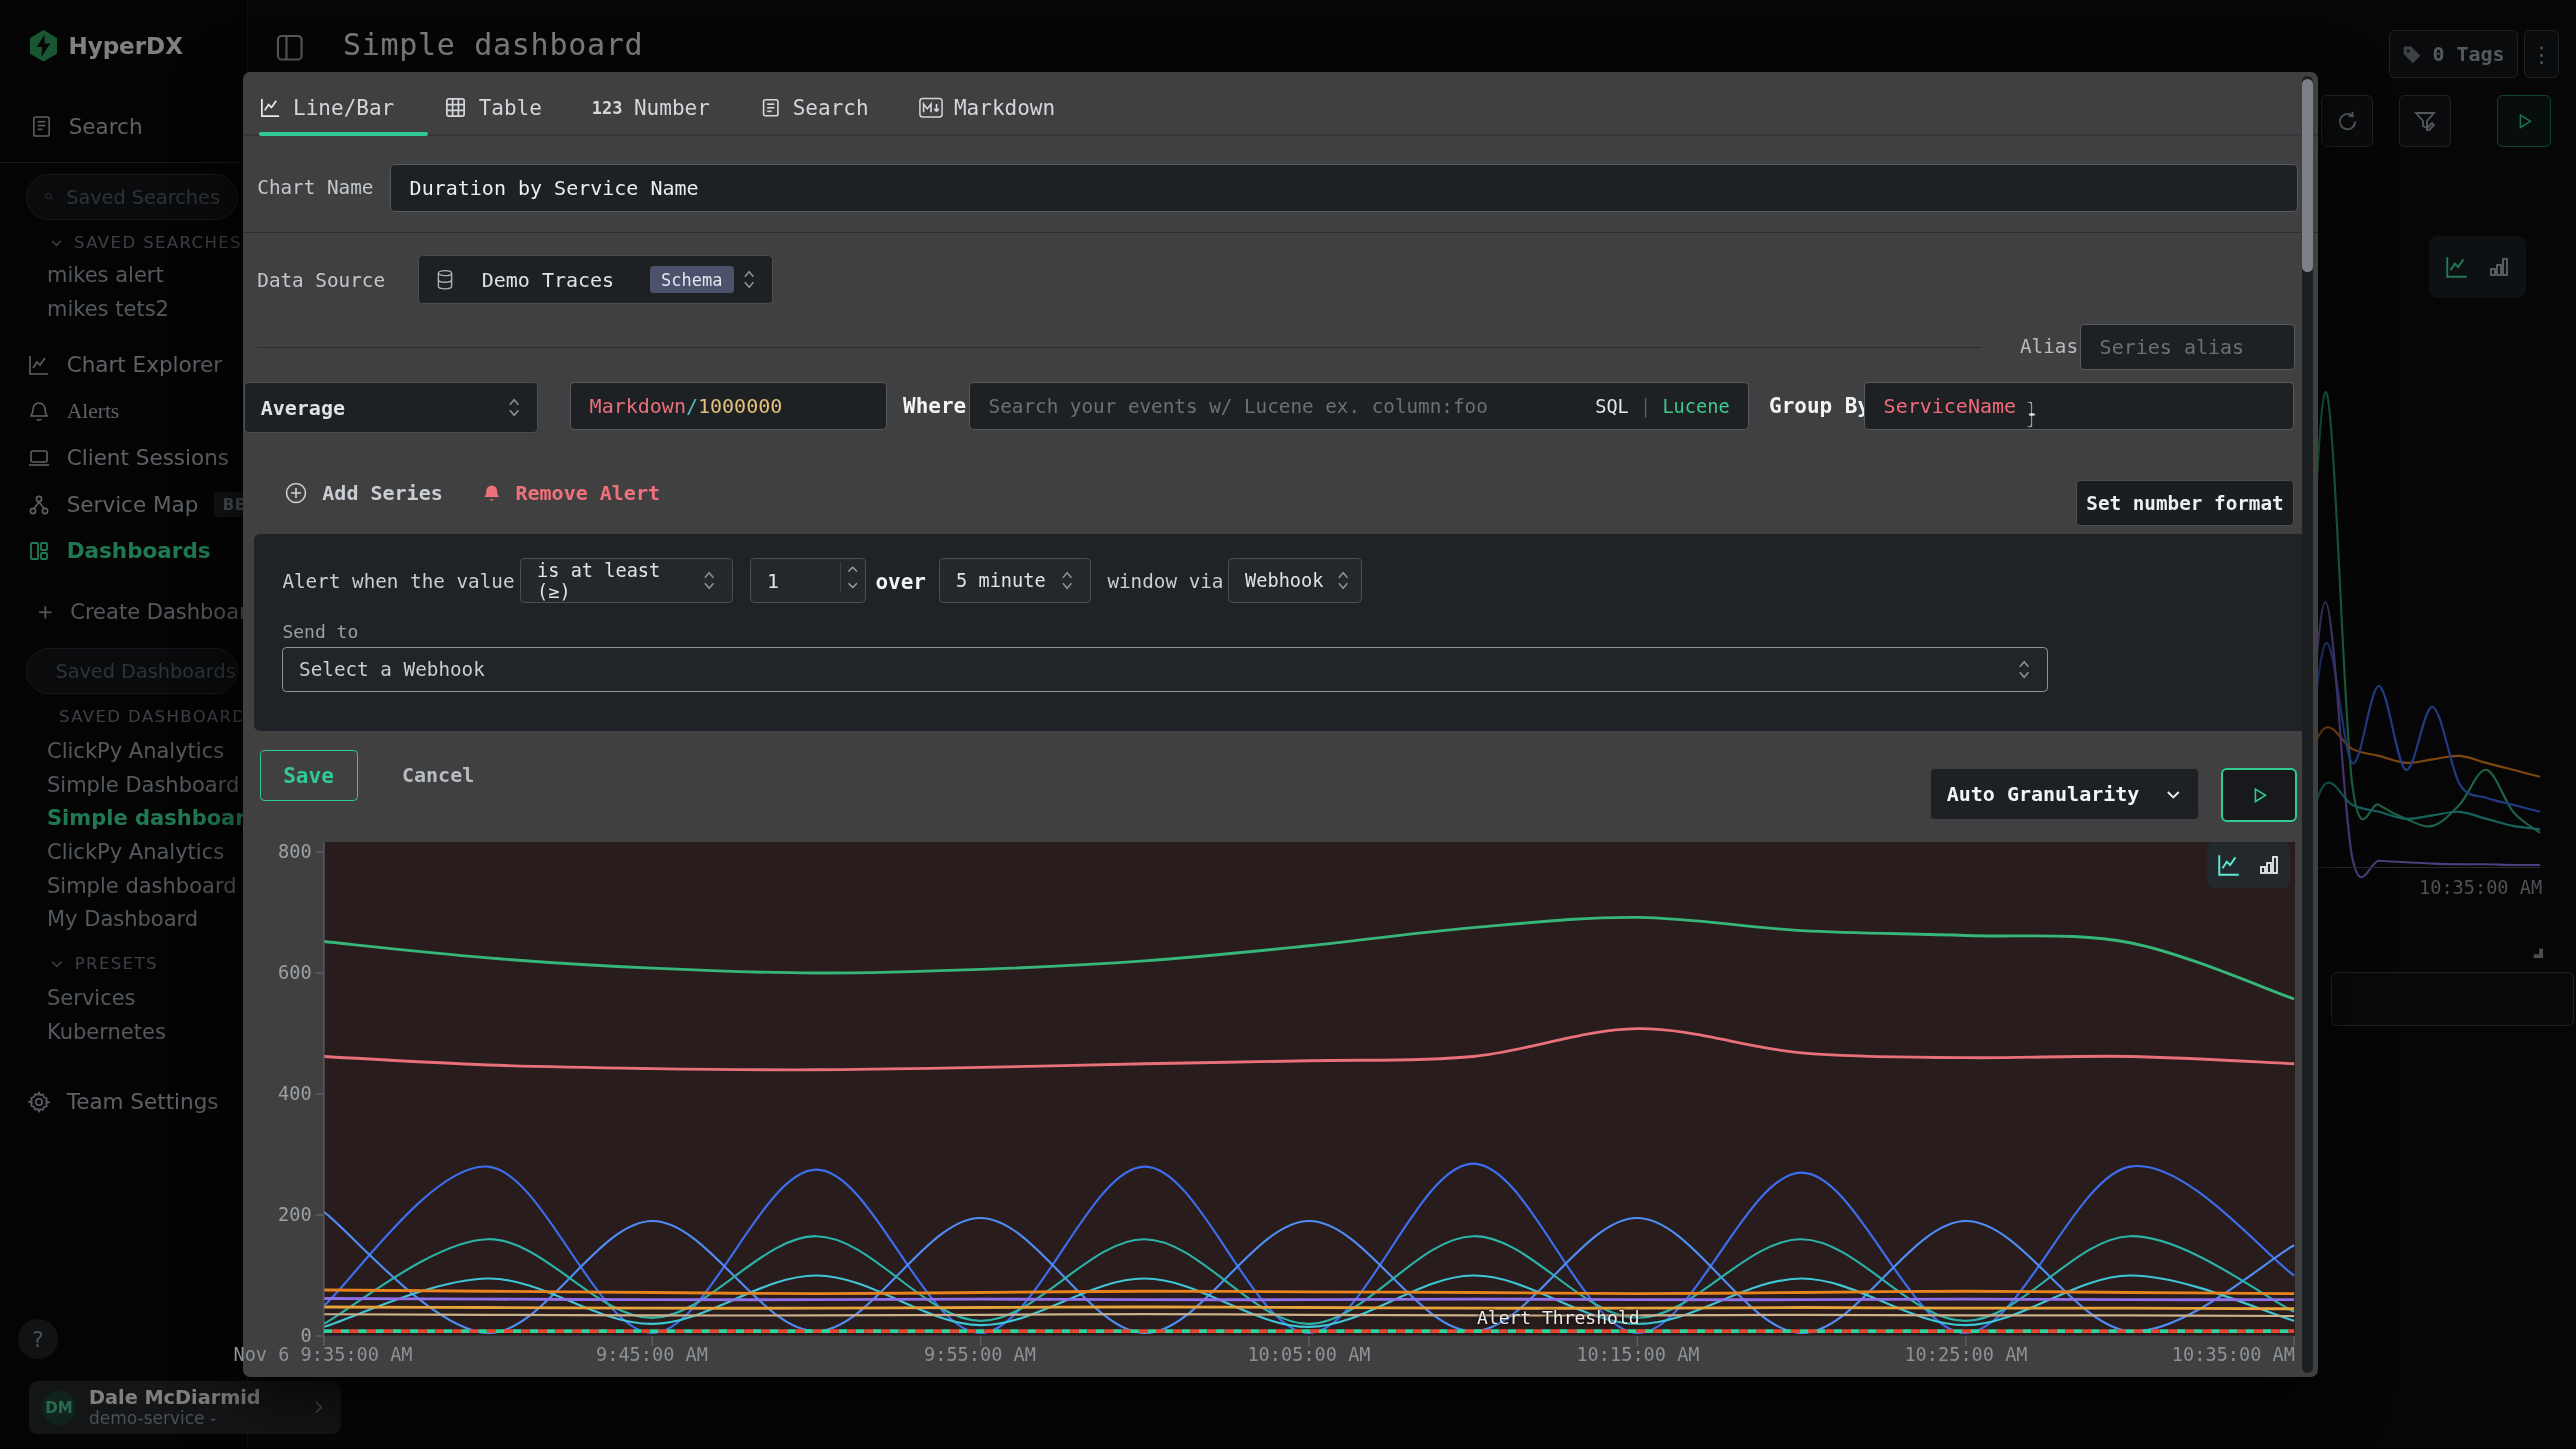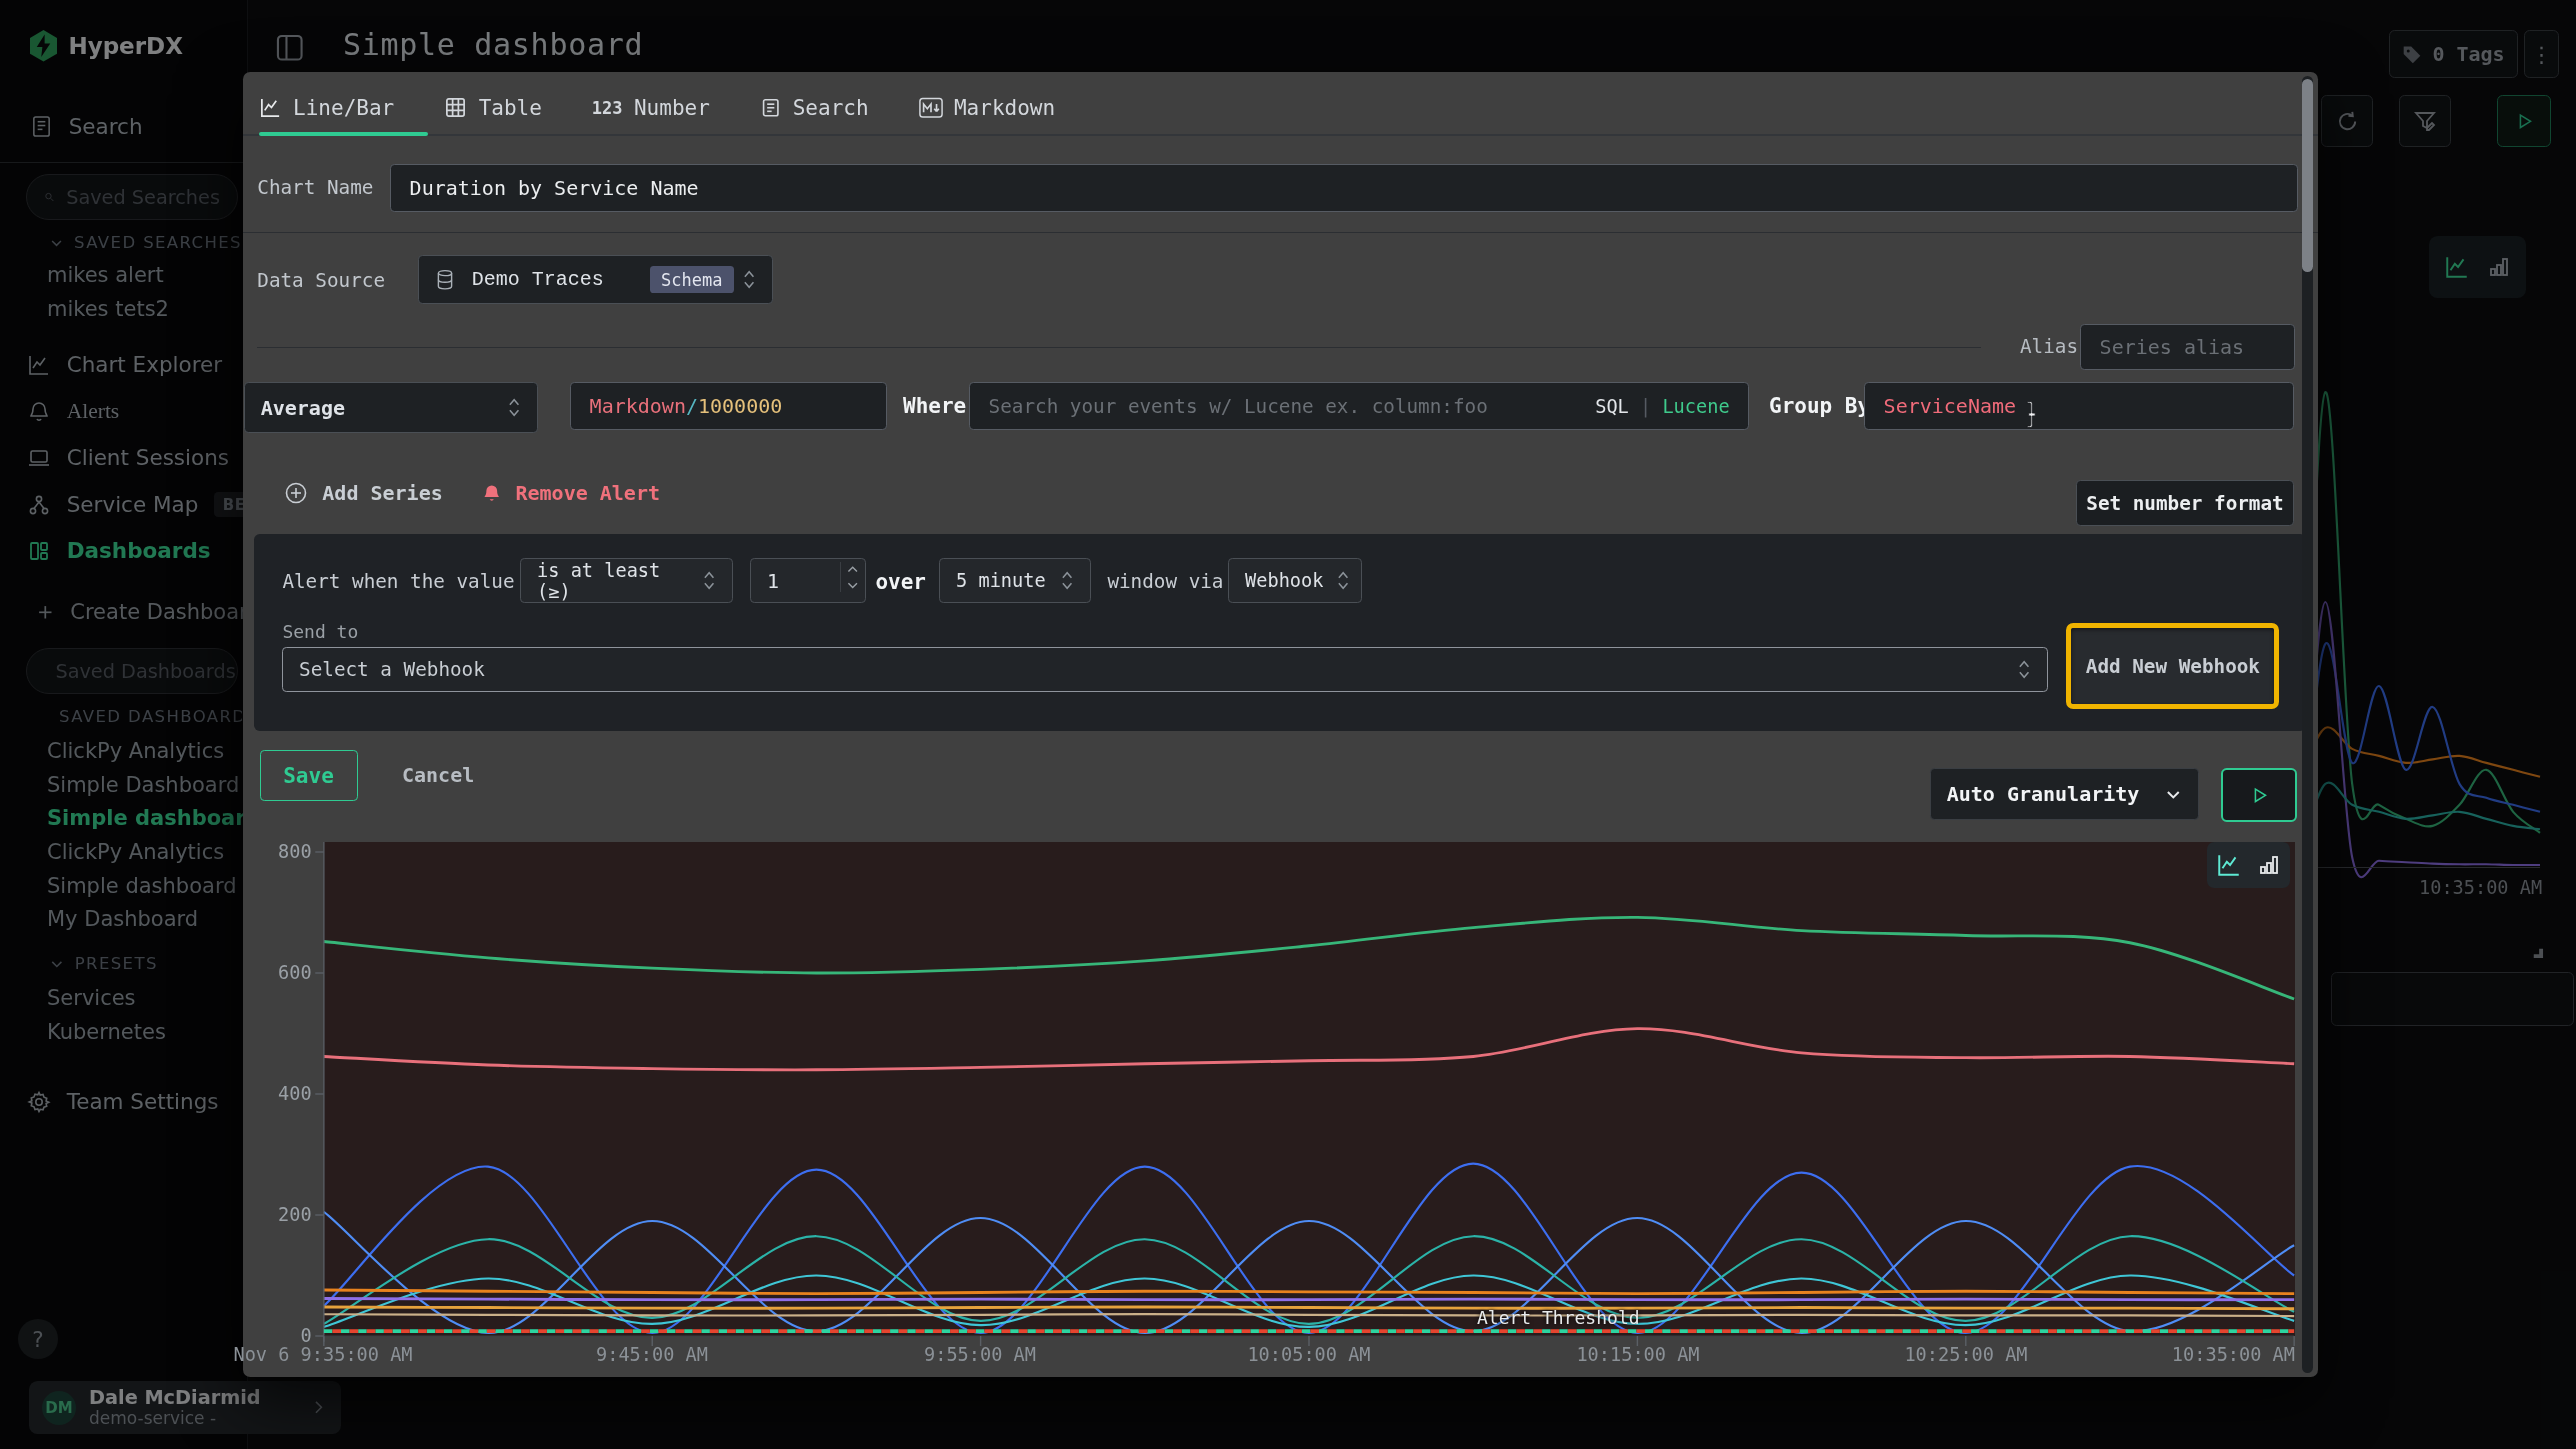--- a/index.html
+++ b/index.html
@@ -303,21 +303,21 @@
 
   <div class="abs field-label" style="left:14.3px;top:104px;">Chart Name</div>
   <div class="abs input" style="left:147px;top:92px;width:1869px;height:46px;">
     <span>Duration by Service Name</span>
   </div>
 
   <div class="abs divider" style="left:0px;top:160px;width:2075px;"></div>
 
   <div class="abs field-label" style="left:14.3px;top:197px;">Data Source</div>
   <div class="abs select" style="left:175px;top:183px;width:322px;height:47px;">
-    <span style="display:flex;align-items:center;gap:17px;font-family:Liberation Mono, monospace;">
+    <span style="display:flex;align-items:center;gap:27px;">
       <svg width="20" height="21.5" viewBox="0 0 24 26" fill="none" stroke="#aab1b8" stroke-width="1.7">
           <ellipse cx="12" cy="5" rx="8" ry="3"></ellipse>
           <path d="M4 5v16c0 1.7 3.6 3 8 3s8-1.3 8-3V5"></path>
           <path d="M4 13c0 1.7 3.6 3 8 3s8-1.3 8-3"></path>
         </svg>
       <span>Demo Traces</span>
     </span>
     <span style="display:flex;align-items:center;gap:8.6px;">
       <span class="badge-schema">Schema</span>
       <span class="updown">
@@ -427,25 +427,20 @@
     </div>
     <div class="abs" style="left:28px;top:87px;font-size:18px;color:#9aa0a6;">Send to</div>
     <div class="abs select" style="left:28px;top:113px;width:1732px;height:43px;border-color:#8f949c;background:#212428;">
       <span style="font-size:19.3px;color:#c9ced4;">Select a Webhook</span>
       <span class="updown">
           <svg width="14.3" height="23" viewBox="0 0 20 32" fill="none" stroke="#8b9299" stroke-width="2.2">
             <polyline points="4,12 10,5 16,12"></polyline>
             <polyline points="4,20 10,27 16,20"></polyline>
           </svg>
         </span>
-    </div>
-    <div id="webhook-highlight" class="abs" style="left:1812px;top:89px;width:203px;height:76px;">
-      <div style="width:100%;height:100%;background:#282b2f;border-radius:2.9px;display:flex;align-items:center;justify-content:center;font-size:19.3px;font-weight:bold;color:#c9ced4;box-shadow:inset 0 1.4px 4.3px rgba(0,0,0,.5);">
-        <span>Add New Webhook</span>
-      </div>
     </div>
   </div>
 
   <div id="save-btn" class="abs" style="left:16.5px;top:678px;width:96px;height:49px;">
       <span>Save</span>
     </div>
   <div class="abs" style="left:159px;top:691px;font-size:20px;font-weight:bold;color:#b7bcc2;"><span>Cancel</span></div>
 
   <div class="abs select" style="left:1687px;top:696px;width:236px;height:50px;border-color:#3a3e43;">
     <span style="font-weight:bold;color:#f2f4f6;">Auto Granularity</span>

